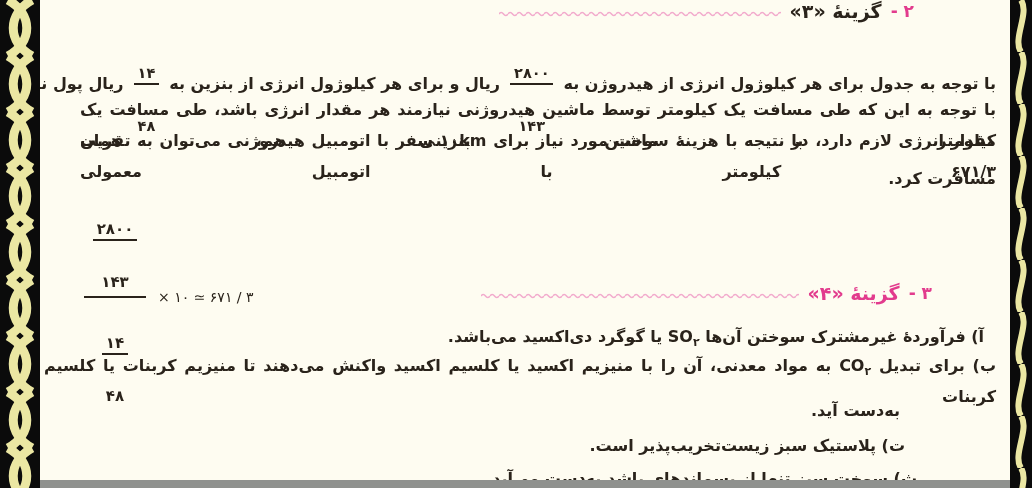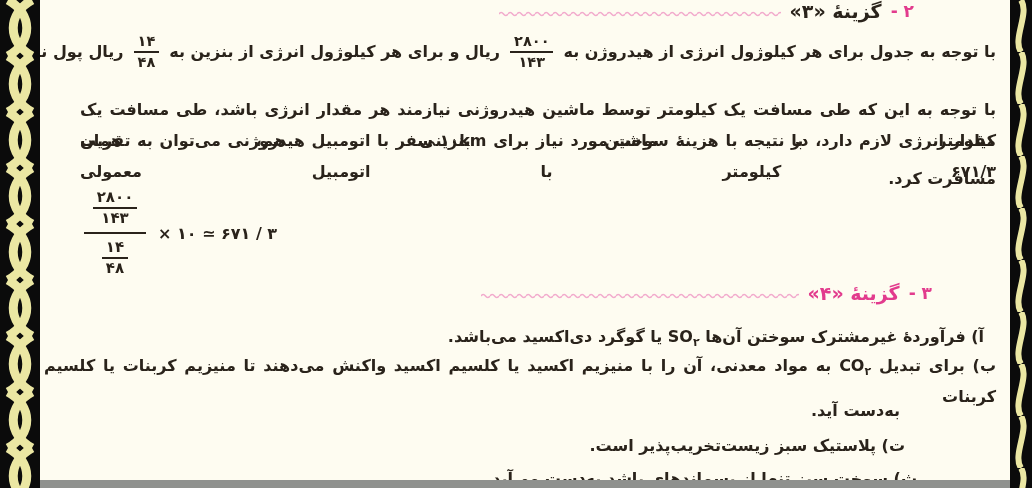--- a/index.html
+++ b/index.html
@@ -18,31 +18,31 @@
   .row{position:absolute;direction:rtl;color:var(--ink);font-weight:bold;font-size:16px;}
   .hdr{display:flex;direction:rtl;align-items:center;gap:9px;white-space:nowrap;}
   .qnum{color:var(--accent);font-size:17px;font-weight:bold;letter-spacing:1px;}
   .qtitle{font-size:19px;font-weight:bold;white-space:nowrap;}
   .qtitle.dark{color:var(--ink);}
   .qtitle.pink{color:var(--accent);}
   .wavy{margin-top:6px;flex:none;}
 
   .fracline{display:flex;direction:rtl;align-items:center;gap:6px;white-space:nowrap;}
   .ifrac{display:inline-flex;flex-direction:column;align-items:center;line-height:1;margin:0 4px;}
-  .ifrac .fn,.ifrac .fd{font-size:14.5px;font-weight:bold;padding:2px 4px;}
+  .ifrac .fn,.ifrac .fd{font-size:14.5px;font-weight:bold;padding:2px 4px;margin-top:32px;}
   .ifrac .fb{height:2px;background:var(--ink);align-self:stretch;}
 
   .jline{height:31px;line-height:31px;text-align:justify;text-align-last:justify;white-space:normal;}
   .rline{height:31px;line-height:31px;text-align:right;margin-top:7px;}
 
   .formula{position:absolute;display:flex;direction:ltr;align-items:center;gap:12px;color:var(--ink);}
   .bigfrac{display:flex;flex-direction:column;align-items:center;}
   .mainbar{width:62px;height:2px;background:var(--ink);margin:4px 0;}
   .bigfrac .fn,.bigfrac .fd{font-size:15px;}
-  .rhs{font-size:16px;font-weight:bold;white-space:nowrap;}
+  .rhs{font-size:14px;font-weight:normal;white-space:nowrap;}
 
   sub{font-size:11px;line-height:0;}
   .chem{white-space:nowrap;}
   .wavyStroke{stroke:var(--wavy);}
   .ribbon{stroke:var(--borderYellow);}
   .borderFill{fill:var(--borderBlack);}
 </style>
 </head>
 <body>
 

